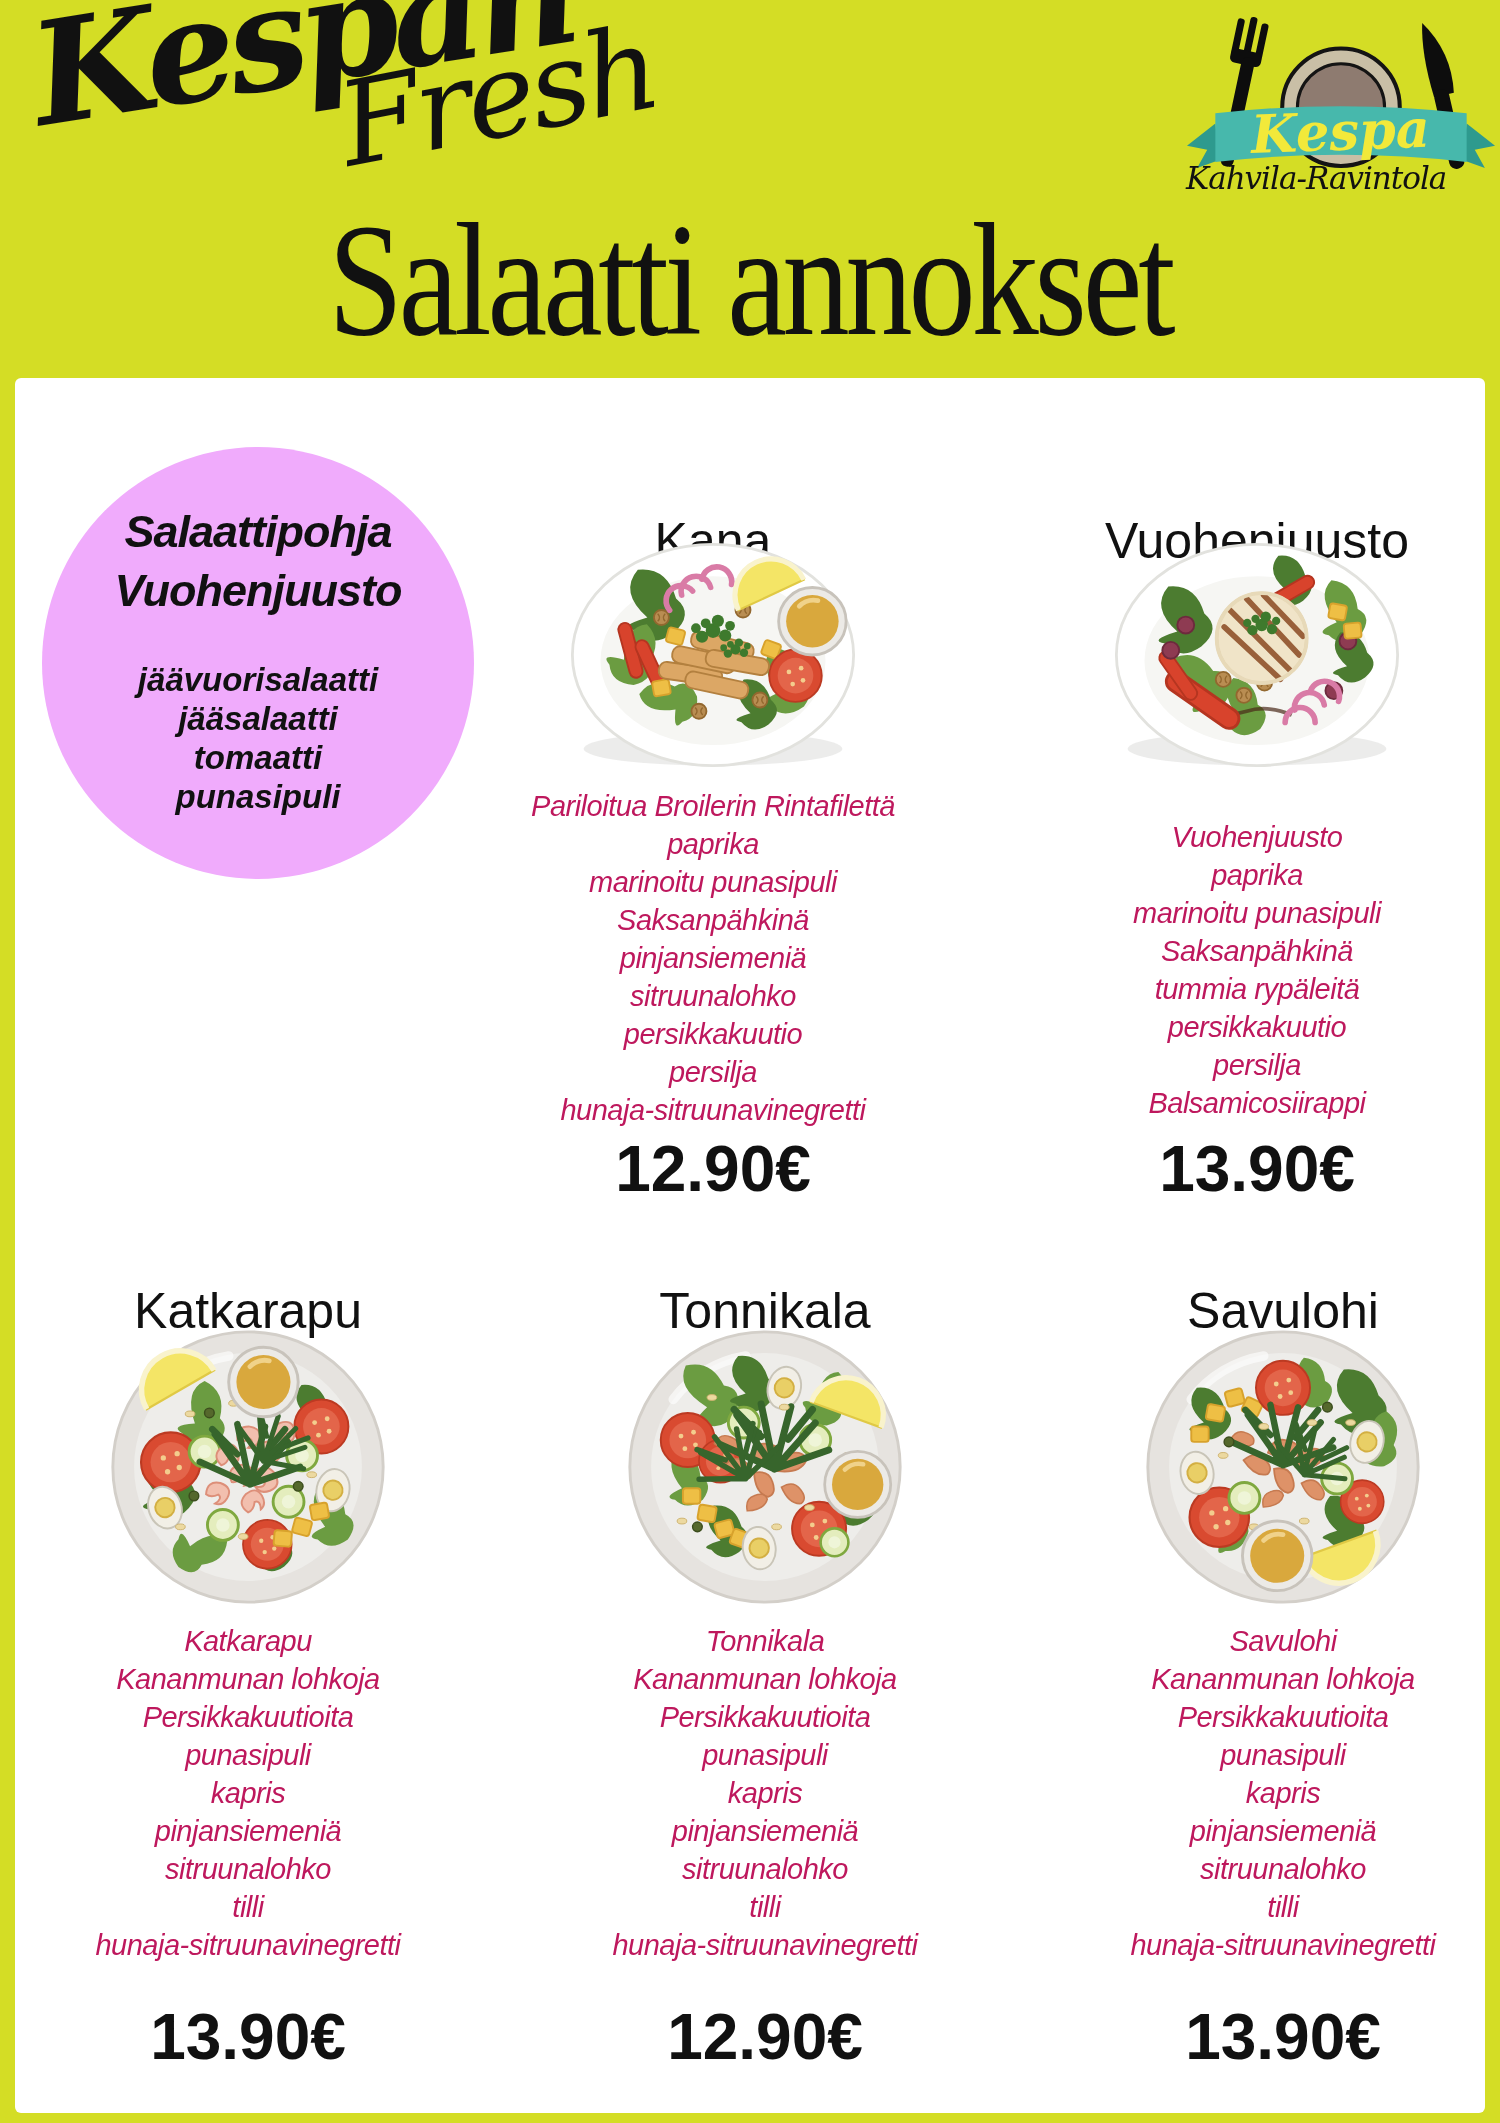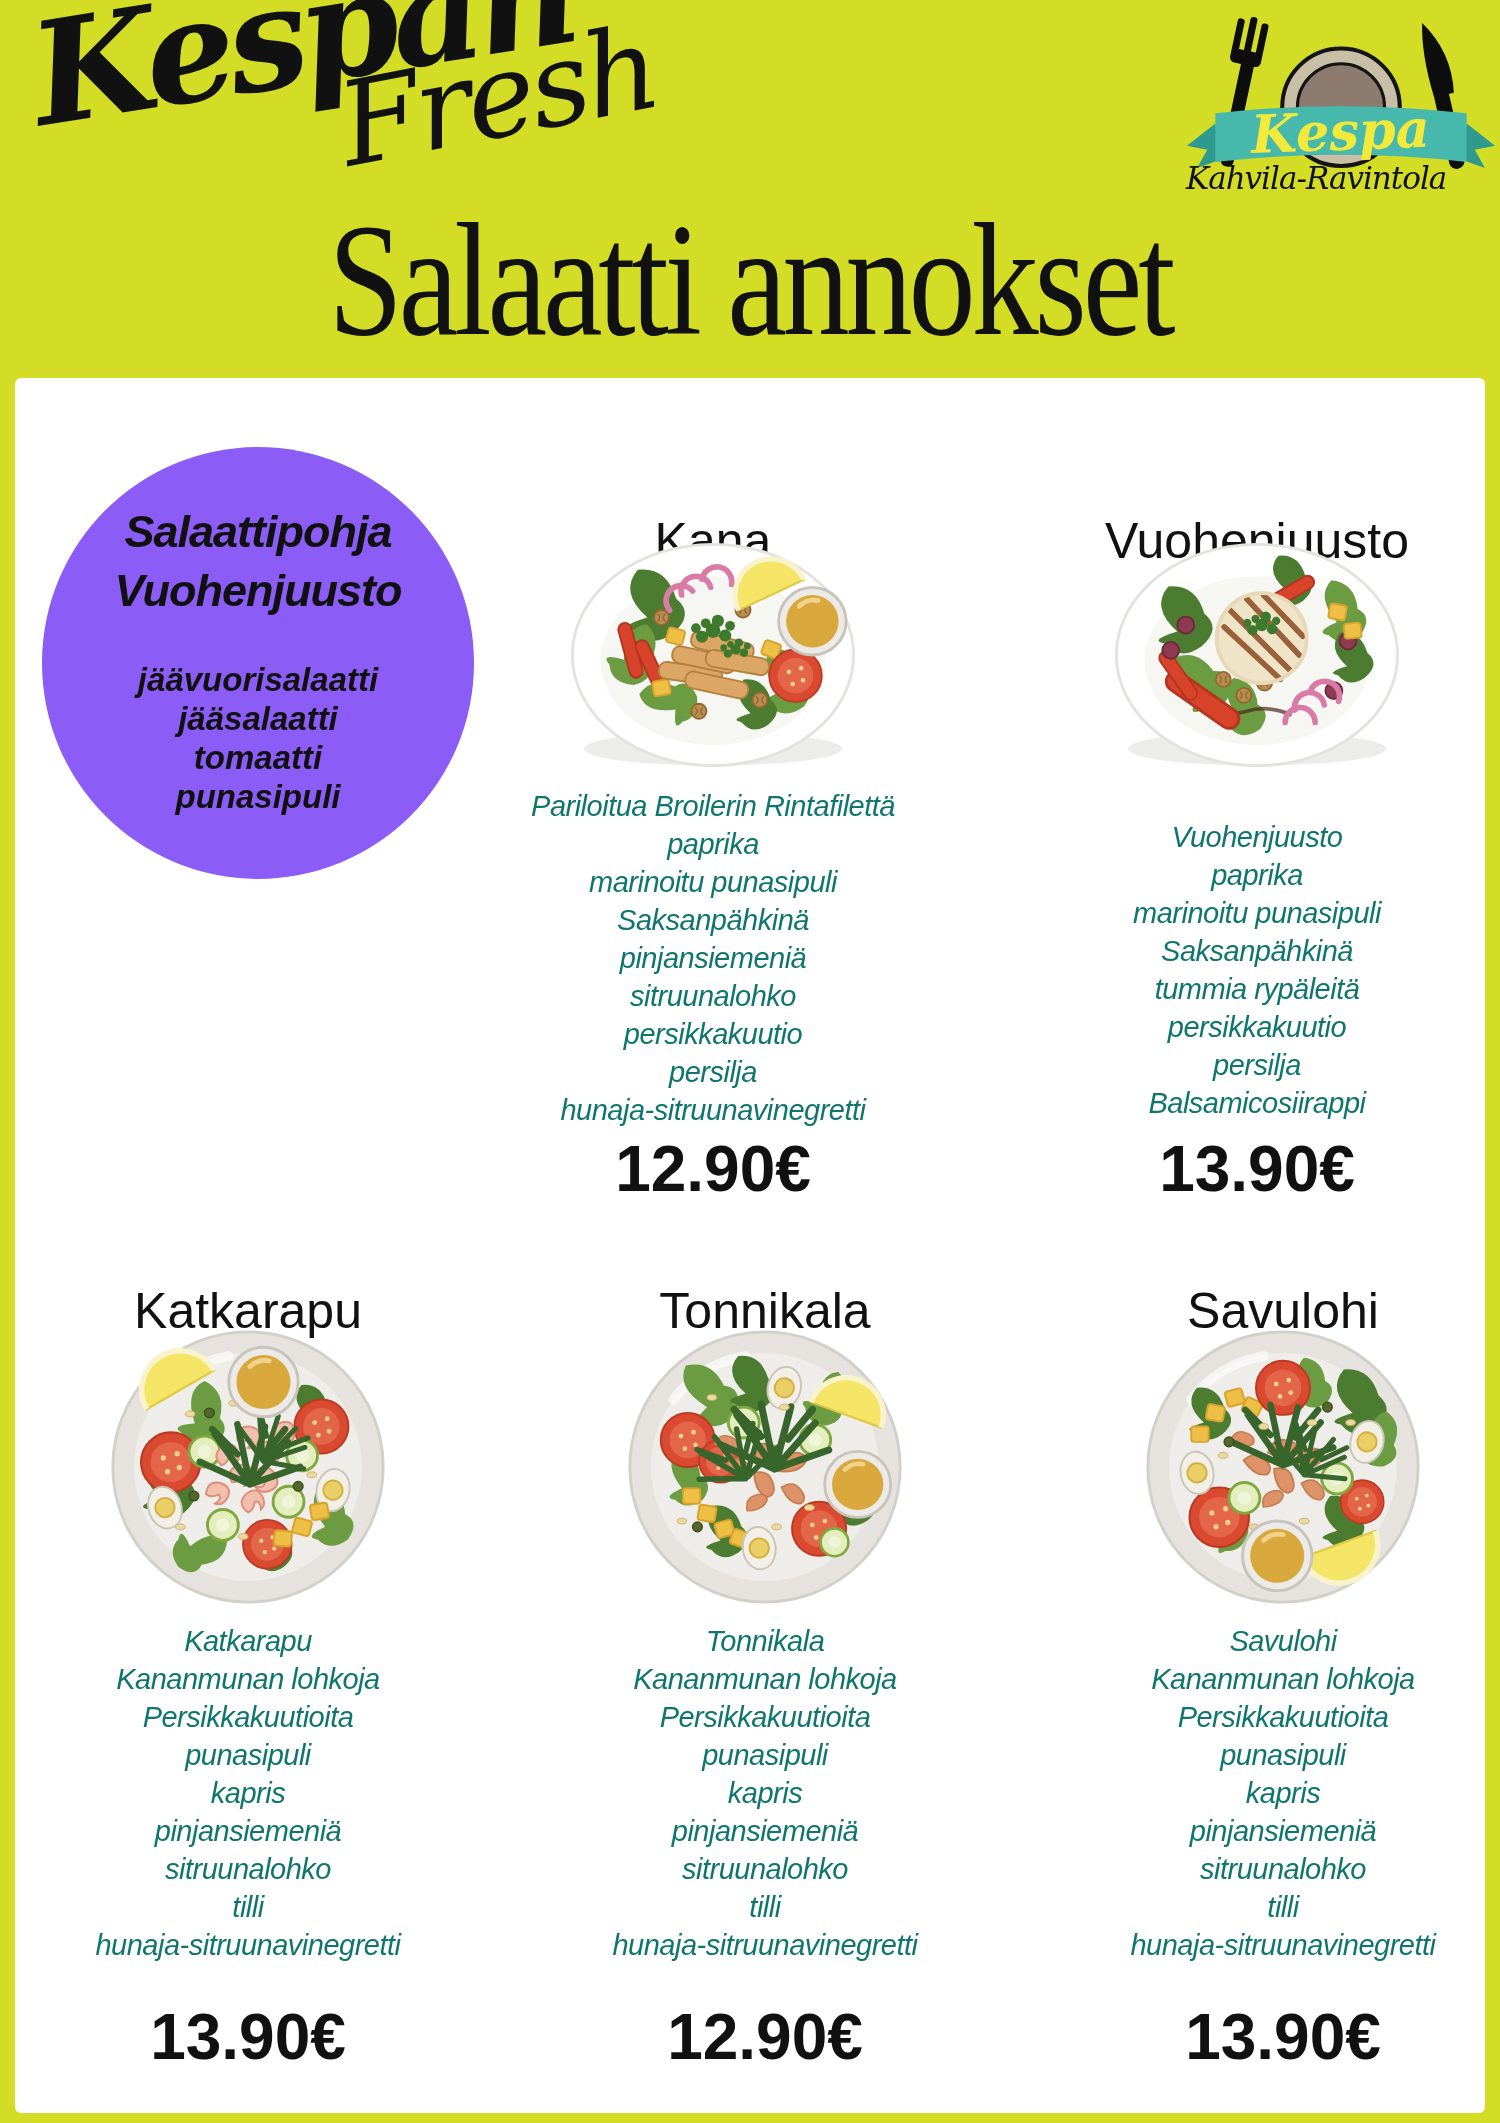--- a/index.html
+++ b/index.html
@@ -17,21 +17,21 @@
   .title-wrap{position:absolute;left:0;top:196px;width:100%;text-align:center;}
   .main-title{display:inline-block;font-family:"Liberation Serif",serif;font-size:160px;
         line-height:1.05;letter-spacing:-5px;transform:scaleX(0.84);transform-origin:center;}
   .logo{position:absolute;left:1196px;top:14px;width:290px;height:152px;}
   .logo svg{width:100%;height:100%;overflow:visible;}
   .logo-sub{position:absolute;left:1186px;top:160px;width:310px;
         font-family:"DejaVu Serif",serif;font-style:italic;font-weight:normal;font-size:31px;
         letter-spacing:-1px;}
   
   .info-circle{position:absolute;left:42px;top:447px;width:432px;height:432px;border-radius:50%;
-        background:#8b5cf6;text-align:center;}
+        background:#f0abfc;text-align:center;}
   .circle-head{margin-top:55px;font-size:45px;line-height:59px;font-weight:bold;font-style:italic;letter-spacing:-1px;}
   .circle-items{margin-top:40px;font-size:33px;line-height:39px;font-weight:bold;font-style:italic;}
   
   .menu-item{position:absolute;width:480px;}
   .col-kana{left:473px;top:470px;height:740px;}
   .col-vuohenjuusto{left:1017px;top:470px;height:740px;}
   .col-katkarapu{left:8px;top:1272px;height:800px;}
   .col-tonnikala{left:525px;top:1272px;height:800px;}
   .col-savulohi{left:1043px;top:1272px;height:800px;}
   .item-title{position:absolute;left:0;right:0;margin:0;text-align:center;
@@ -39,21 +39,21 @@
   .row1 .item-title{top:10px;margin-top:32px;}
   .row2 .item-title{top:10px;}
   .photo{position:absolute;}
   .photo svg{width:100%;height:100%;overflow:visible;}
   .photo.side{left:90px;top:60px;width:300px;height:250px;}
   .photo.top{left:100px;top:55px;width:280px;height:280px;}
   .ingredients{position:absolute;left:-20px;right:-20px;text-align:center;}
   .col-kana .ingredients{top:317px;}
   .col-vuohenjuusto .ingredients{top:348px;}
   .row2 .ingredients{top:350px;}
-  .ing{font-style:italic;font-size:29px;line-height:38px;letter-spacing:-0.5px;color:#0f766e;}
+  .ing{font-style:italic;font-size:29px;line-height:38px;letter-spacing:-0.5px;color:#be185d;}
   .price{position:absolute;left:0;right:0;text-align:center;font-size:64px;font-weight:bold;}
   .row1 .price{top:662px;}
   .row2 .price{top:728px;}
 </style>
 </head>
 <body>
 
 <svg width="0" height="0" style="position:absolute" aria-hidden="true">
   <defs>
     <g id="g-plate-side">

